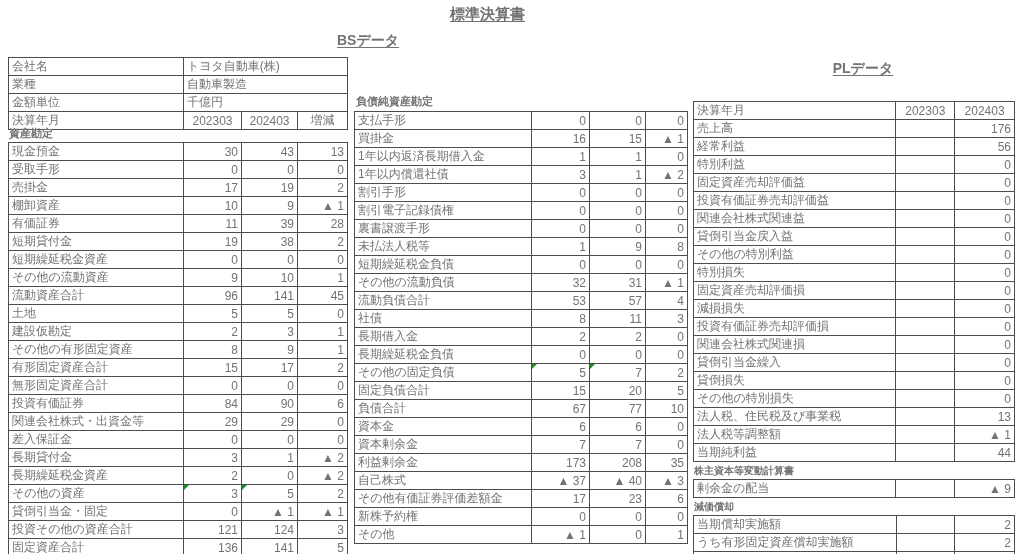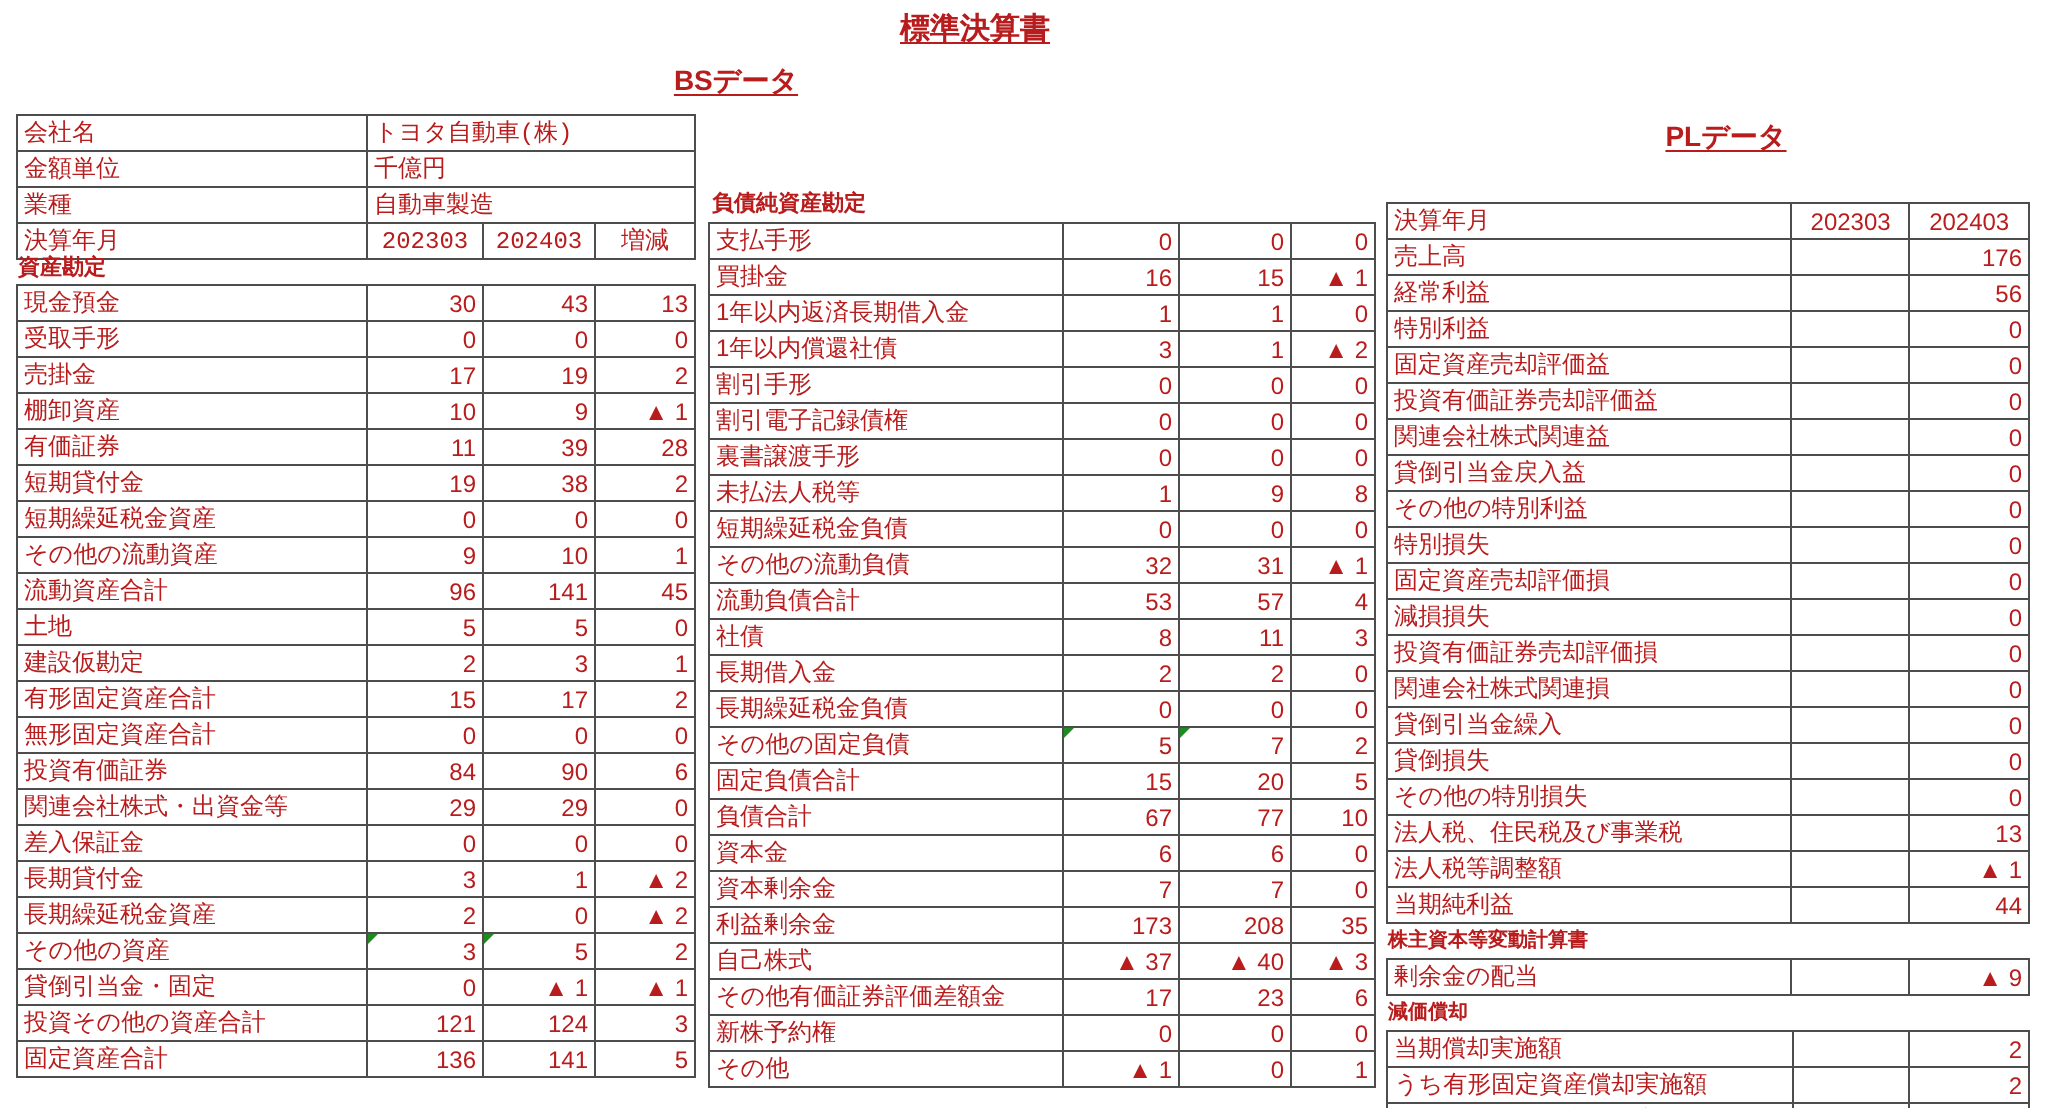--- a/index.html
+++ b/index.html
@@ -1,33 +1,33 @@
 <!DOCTYPE html>
 <html><head>
 <meta charset="utf-8">
 <style>
   html,body{margin:0;padding:0;background:#fff;}
   .page{position:relative;width:1024px;height:554px;background:#ffffff;overflow:hidden;
-        font-family:"Liberation Sans","DejaVu Sans",sans-serif;font-size:12px;color:#b91c1c;}
+        font-family:"Liberation Sans","DejaVu Sans",sans-serif;font-size:12px;color:#737373;}
   .heading{position:absolute;text-align:center;font-weight:bold;}
   .heading span{text-decoration:underline;text-underline-offset:2px;}
   .doc-title{top:5px;left:380px;width:215px;font-size:15px;}
   .bs-title{top:32px;left:300px;width:136px;font-size:14px;}
   .pl-title{top:60px;left:795px;width:136px;font-size:14px;}
   .section-label{position:absolute;font-weight:bold;font-size:11px;}
   .lbl-assets{left:9px;top:126px;}
   .lbl-liab{left:356px;top:94px;}
   table{border-collapse:collapse;table-layout:fixed;position:absolute;}
   td{border:1px solid #4d4d4d;overflow:hidden;white-space:nowrap;padding:0;position:relative;
      font-size:12px;vertical-align:middle;}
   td.lbl{text-align:left;padding-left:3px;}
   td.num{text-align:right;padding-right:3px;}
   td.ctr{text-align:center;}
   #info-table{left:8px;top:57px;}
-  #info-table tr{height:17px;font-family:Liberation Mono, monospace;}
+  #info-table tr{height:17px;}
   #asset-table{left:8px;top:142px;}
   #asset-table tr{height:16.2px;}
   #liab-table{left:354px;top:111px;}
   #liab-table tr{height:16.1px;}
   .pl-stack{position:absolute;left:693px;top:101px;width:322px;}
   .pl-stack table{position:static;}
   #pl-main tr{height:17.1px;}
   #pl-equity tr,#pl-depr tr{height:17.1px;}
   .pl-section-heading{height:17px;line-height:17px;font-weight:bold;font-size:10px;padding-left:1px;}
   .corner{position:absolute;top:0;left:0;width:0;height:0;
@@ -48,26 +48,26 @@
         <col style="width:58px">
         <col style="width:56px">
         <col style="width:50px">
       </colgroup>
     <tbody>
       <tr>
         <td class="lbl">会社名</td>
         <td class="lbl" colspan="3">トヨタ自動車(株)</td>
       </tr>
       <tr>
+        <td class="lbl">業種</td>
+        <td class="lbl" colspan="3">自動車製造</td>
+      </tr>
+      <tr>
         <td class="lbl">金額単位</td>
         <td class="lbl" colspan="3">千億円</td>
-      </tr>
-      <tr>
-        <td class="lbl">業種</td>
-        <td class="lbl" colspan="3">自動車製造</td>
       </tr>
       <tr>
         <td class="lbl">決算年月</td>
         <td class="ctr">202303</td>
         <td class="ctr">202403</td>
         <td class="ctr">増減</td>
       </tr>
     </tbody>
   </table>
 
@@ -137,20 +137,26 @@
         <tr>
           <td class="lbl">土地</td>
           <td class="num">5</td>
           <td class="num">5</td>
           <td class="num">0</td>
         </tr>
         <tr>
           <td class="lbl">建設仮勘定</td>
           <td class="num">2</td>
           <td class="num">3</td>
+          <td class="num">1</td>
+        </tr>
+        <tr>
+          <td class="lbl">その他の有形固定資産</td>
+          <td class="num">8</td>
+          <td class="num">9</td>
           <td class="num">1</td>
         </tr>
         <tr>
           <td class="lbl">有形固定資産合計</td>
           <td class="num">15</td>
           <td class="num">17</td>
           <td class="num">2</td>
         </tr>
         <tr>
           <td class="lbl">無形固定資産合計</td>

